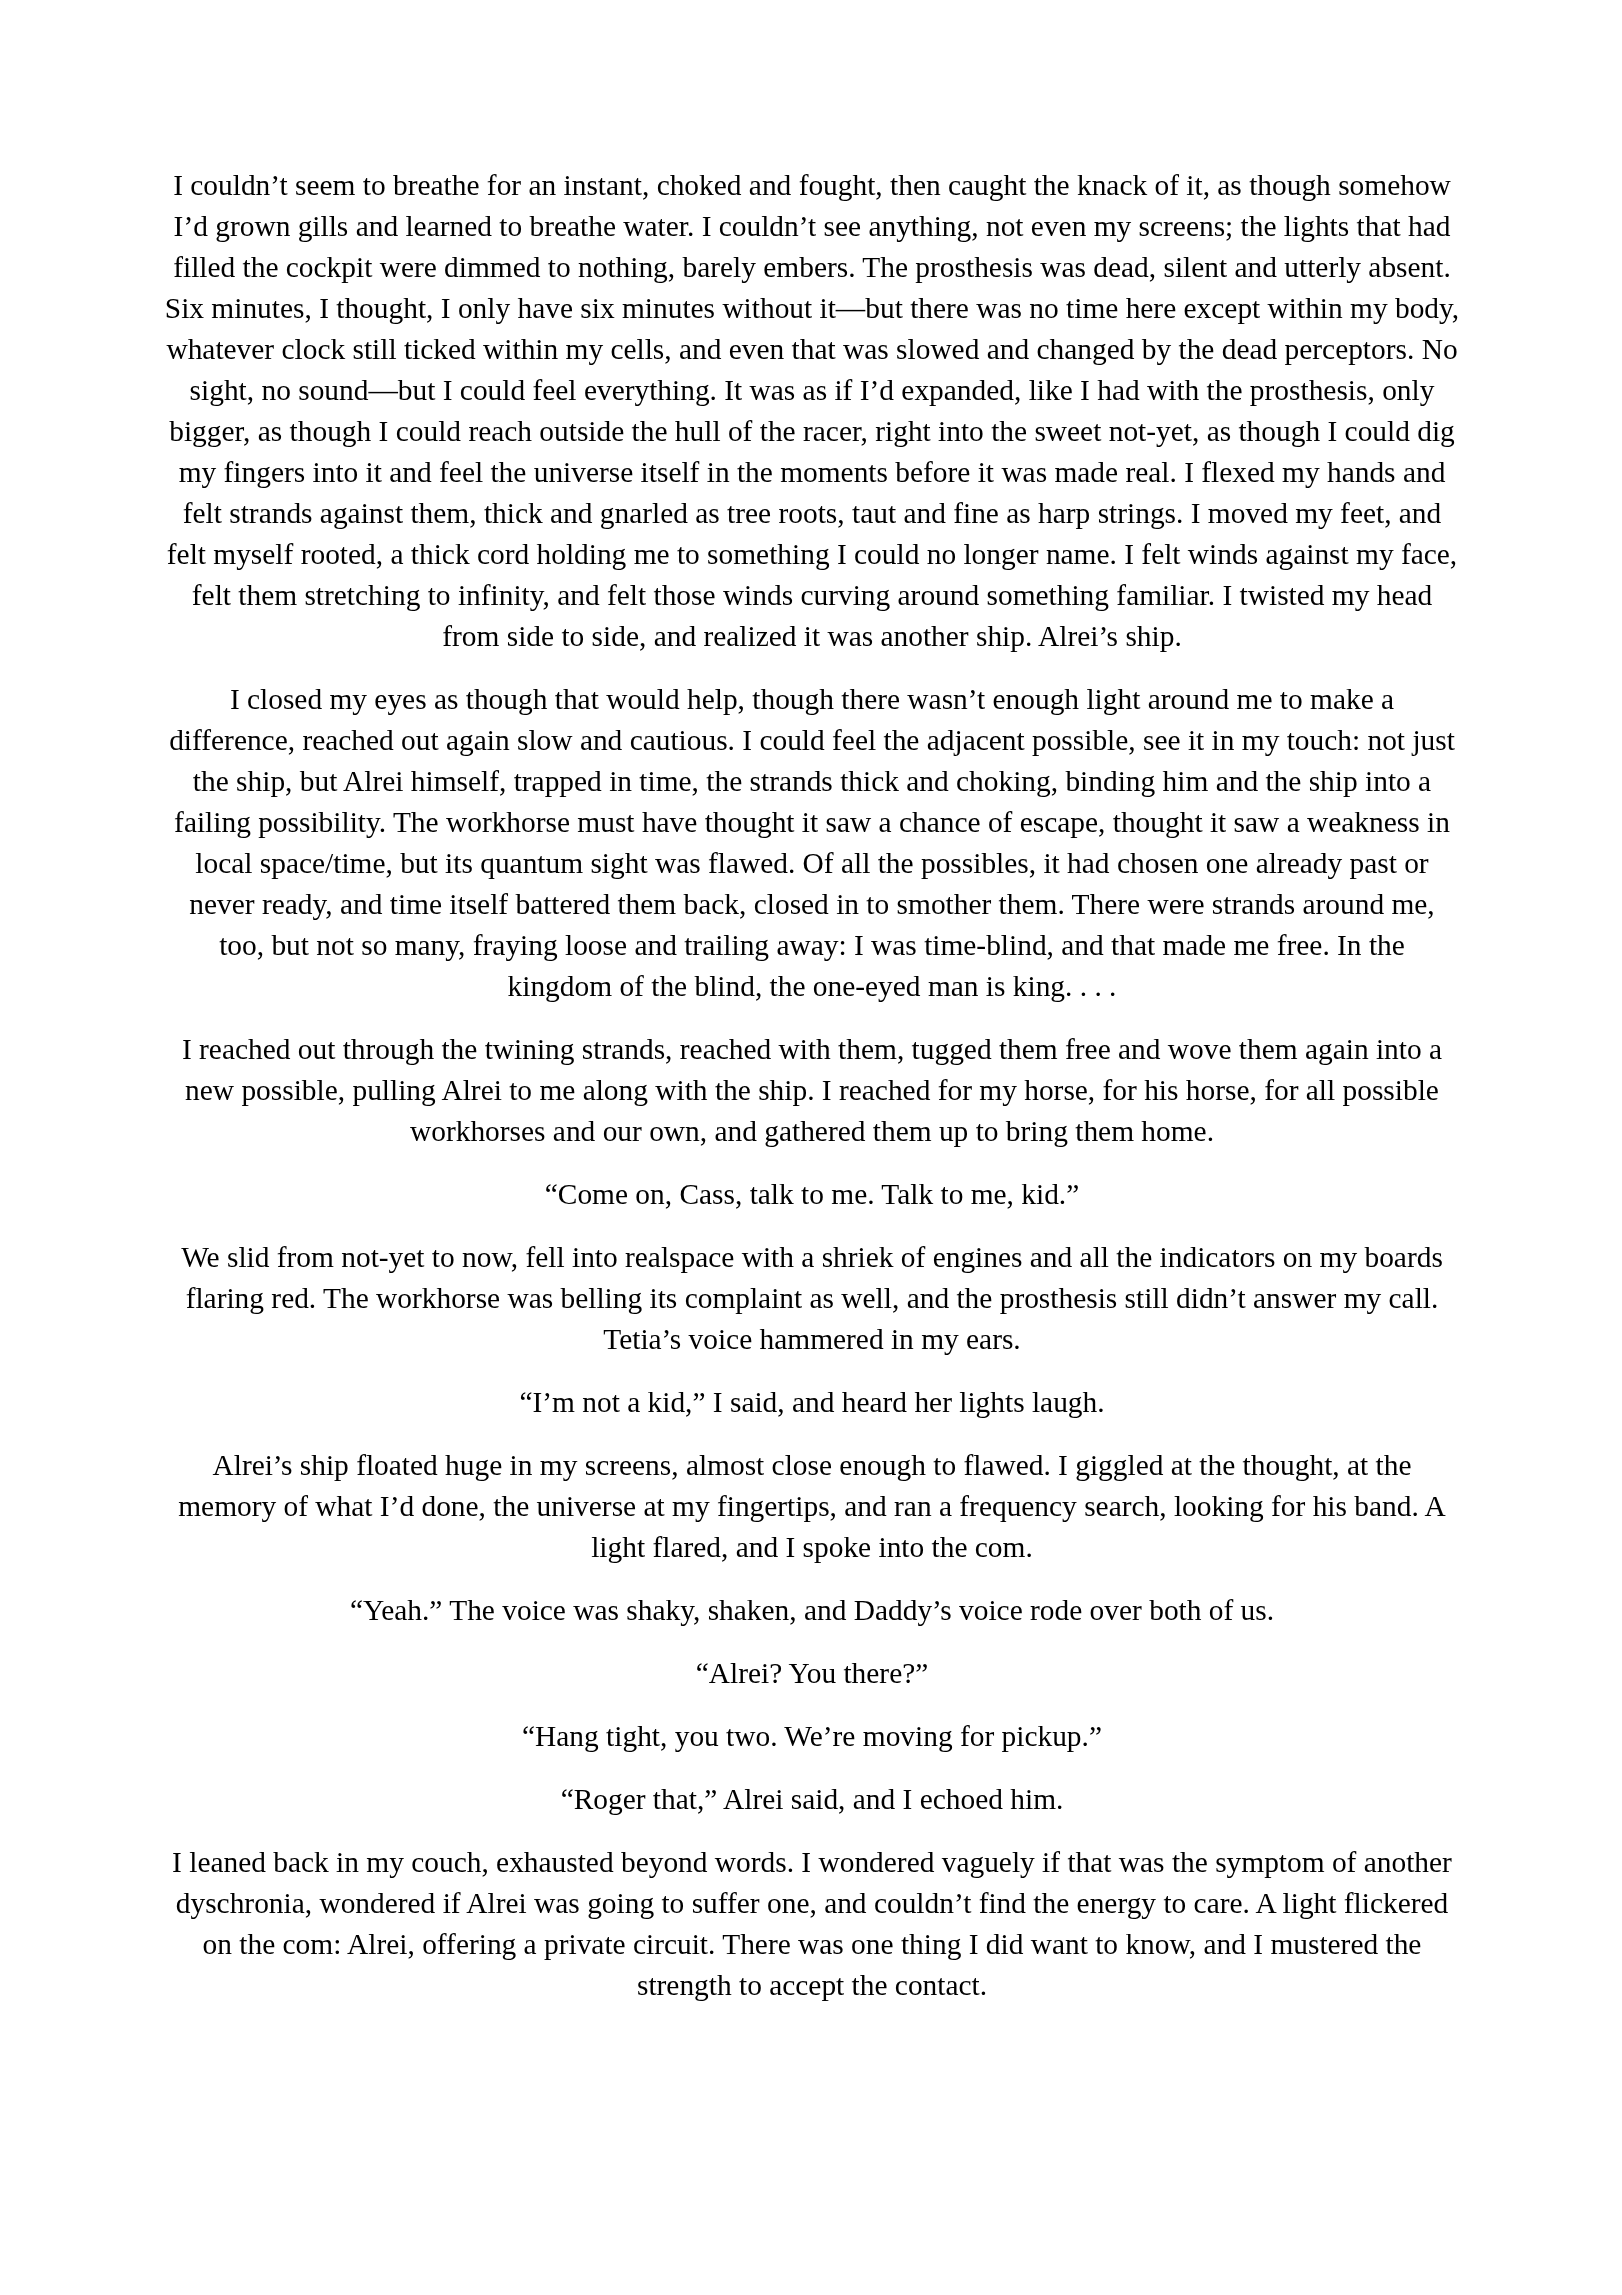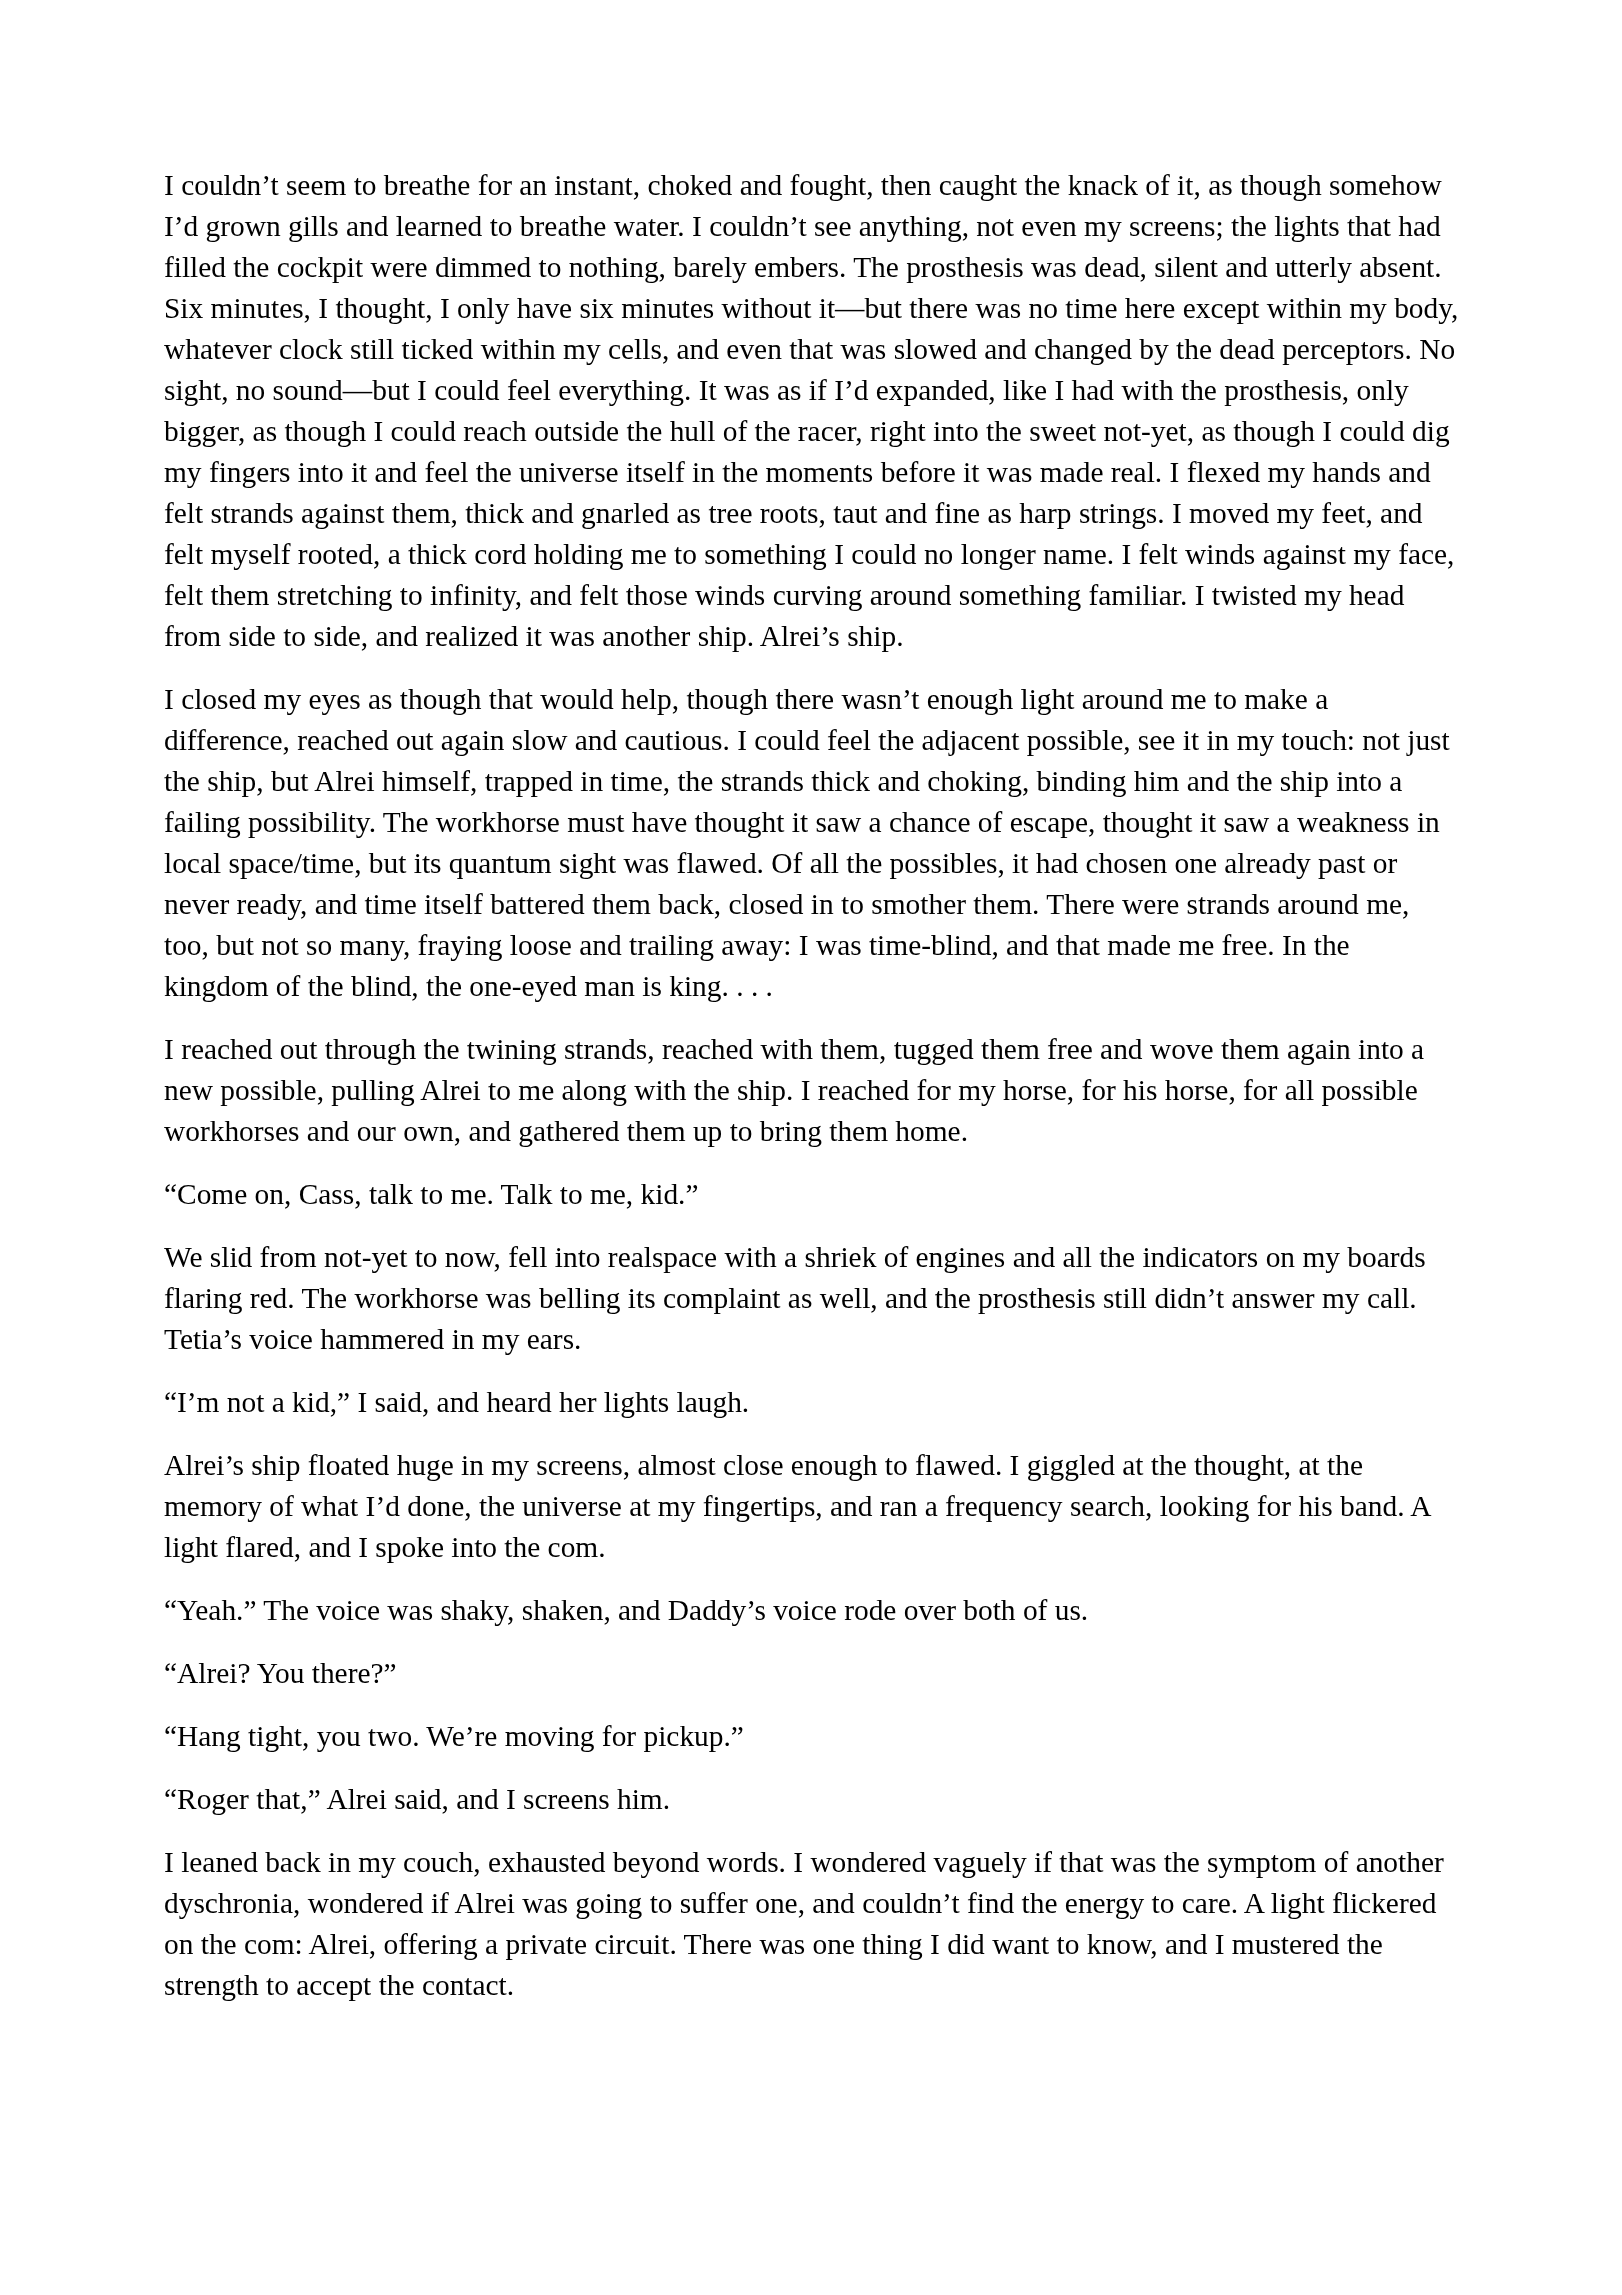--- a/index.html
+++ b/index.html
@@ -20,32 +20,33 @@
     background: #ffffff;
     font-family: "Liberation Serif", "DejaVu Serif", serif;
     font-size: 29.4px;
     line-height: 41px;
     color: #000000;
     text-align: left;
   }
   .para {
     margin: 0 0 22px 0;
     word-spacing: normal;
+    text-align: center;
   }
 </style>
 </head>
 <body>
 
 <div class="page">
   <p class="para">I couldn’t seem to breathe for an instant, choked and fought, then caught the knack of it, as though somehow I’d grown gills and learned to breathe water. I couldn’t see anything, not even my screens; the lights that had filled the cockpit were dimmed to nothing, barely embers. The prosthesis was dead, silent and utterly absent. Six minutes, I thought, I only have six minutes without it—but there was no time here except within my body, whatever clock still ticked within my cells, and even that was slowed and changed by the dead perceptors. No sight, no sound—but I could feel everything. It was as if I’d expanded, like I had with the prosthesis, only bigger, as though I could reach outside the hull of the racer, right into the sweet not-yet, as though I could dig my fingers into it and feel the universe itself in the moments before it was made real. I flexed my hands and felt strands against them, thick and gnarled as tree roots, taut and fine as harp strings. I moved my feet, and felt myself rooted, a thick cord holding me to something I could no longer name. I felt winds against my face, felt them stretching to infinity, and felt those winds curving around something familiar. I twisted my head from side to side, and realized it was another ship. Alrei’s ship.</p>
   <p class="para">I closed my eyes as though that would help, though there wasn’t enough light around me to make a difference, reached out again slow and cautious. I could feel the adjacent possible, see it in my touch: not just the ship, but Alrei himself, trapped in time, the strands thick and choking, binding him and the ship into a failing possibility. The workhorse must have thought it saw a chance of escape, thought it saw a weakness in local space/time, but its quantum sight was flawed. Of all the possibles, it had chosen one already past or never ready, and time itself battered them back, closed in to smother them. There were strands around me, too, but not so many, fraying loose and trailing away: I was time-blind, and that made me free. In the kingdom of the blind, the one-eyed man is king. . . .</p>
   <p class="para">I reached out through the twining strands, reached with them, tugged them free and wove them again into a new possible, pulling Alrei to me along with the ship. I reached for my horse, for his horse, for all possible workhorses and our own, and gathered them up to bring them home.</p>
   <p class="para">“Come on, Cass, talk to me. Talk to me, kid.”</p>
   <p class="para">We slid from not-yet to now, fell into realspace with a shriek of engines and all the indicators on my boards flaring red. The workhorse was belling its complaint as well, and the prosthesis still didn’t answer my call. Tetia’s voice hammered in my ears.</p>
   <p class="para">“I’m not a kid,” I said, and heard her lights laugh.</p>
   <p class="para">Alrei’s ship floated huge in my screens, almost close enough to flawed. I giggled at the thought, at the memory of what I’d done, the universe at my fingertips, and ran a frequency search, looking for his band. A light flared, and I spoke into the com.</p>
   <p class="para">“Yeah.” The voice was shaky, shaken, and Daddy’s voice rode over both of us.</p>
   <p class="para">“Alrei? You there?”</p>
   <p class="para">“Hang tight, you two. We’re moving for pickup.”</p>
-  <p class="para">“Roger that,” Alrei said, and I screens him.</p>
+  <p class="para">“Roger that,” Alrei said, and I echoed him.</p>
   <p class="para">I leaned back in my couch, exhausted beyond words. I wondered vaguely if that was the symptom of another dyschronia, wondered if Alrei was going to suffer one, and couldn’t find the energy to care. A light flickered on the com: Alrei, offering a private circuit. There was one thing I did want to know, and I mustered the strength to accept the contact.</p>
 </div>
 
 
 </body></html>

